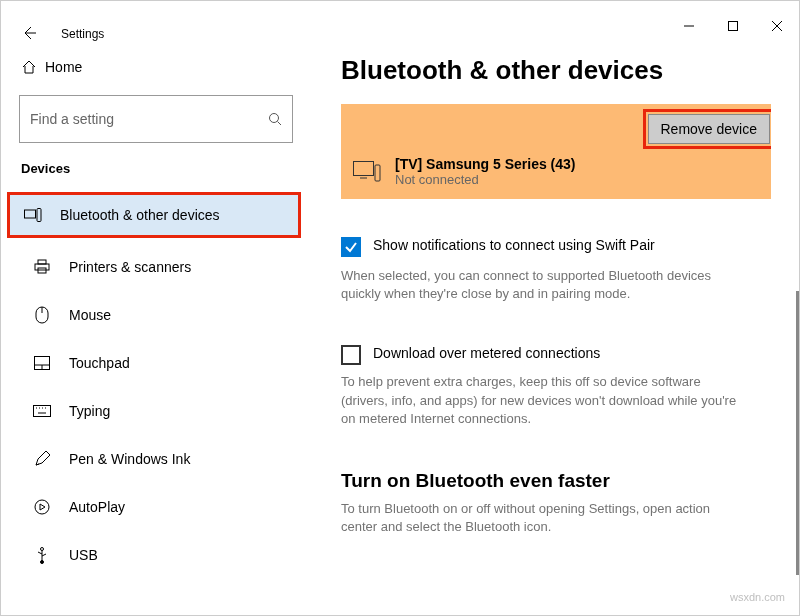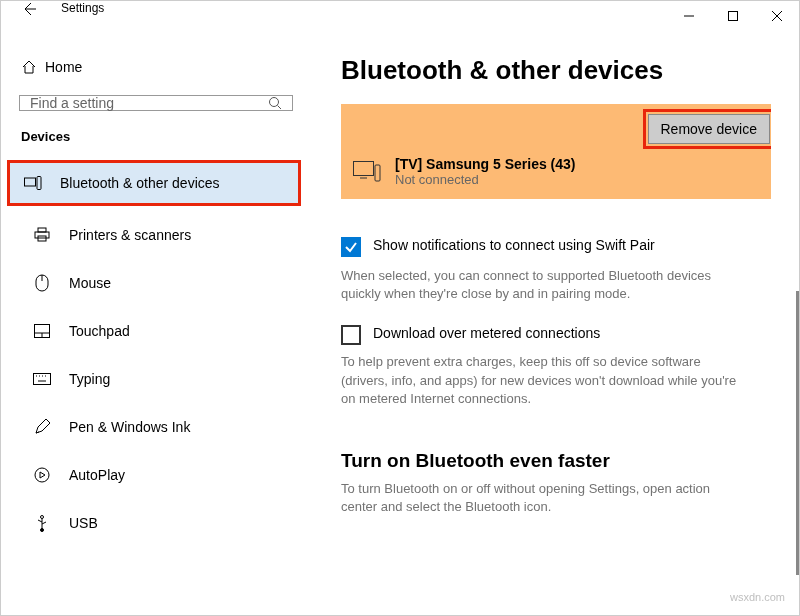--- a/index.html
+++ b/index.html
@@ -16,21 +16,21 @@
     .window {
       width: 800px;
       height: 616px;
       display: flex;
       flex-direction: column;
       border: 1px solid #ccc;
     }
     .titlebar {
       height: 40px;
       display: flex;
-      align-items: flex-start;
+      align-items: flex-end;
       padding: 0 0 0 18px;
       border-bottom: 0;
     }
     .titlebar .back {
       width: 20px;
       display: flex;
       align-items: center;
       justify-content: center;
     }
     .titlebar .title {
@@ -66,21 +66,21 @@
       align-items: center;
       height: 40px;
       padding-left: 20px;
       gap: 8px;
       font-size: 14px;
     }
     .search-wrap {
       padding: 8px 18px 14px 18px;
     }
     .search {
-      height: 16px;
+      height: 48px;
       border: 1px solid #999;
       display: flex;
       align-items: center;
       padding: 0 10px;
       background: #fff;
     }
     .search input {
       border: none;
       outline: none;
       flex: 1;
@@ -352,21 +352,21 @@
         <div class="check-row">
           <div class="checkbox checked">
             <svg width="14" height="14" viewBox="0 0 14 14">
                 <path d="M2 7 L6 11 L12 3" stroke="#fff" stroke-width="2" fill="none"></path>
               </svg>
           </div>
           <div class="check-label">Show notifications to connect using Swift Pair</div>
         </div>
         <div class="help-text">When selected, you can connect to supported Bluetooth devices quickly when they're close by and in pairing mode.</div>
 
-        <div class="check-row" style="margin-top:22px">
+        <div class="check-row" style="margin-top:42px">
           <div class="checkbox unchecked"></div>
           <div class="check-label">Download over metered connections</div>
         </div>
         <div class="help-text second">To help prevent extra charges, keep this off so device software (drivers, info, and apps) for new devices won't download while you're on metered Internet connections.</div>
 
         <div class="sub-heading">Turn on Bluetooth even faster</div>
         <div class="help-text second">To turn Bluetooth on or off without opening Settings, open action center and select the Bluetooth icon.</div>
       </div>
       <div class="scrollbar"></div>
       <div class="watermark">wsxdn.com</div>

